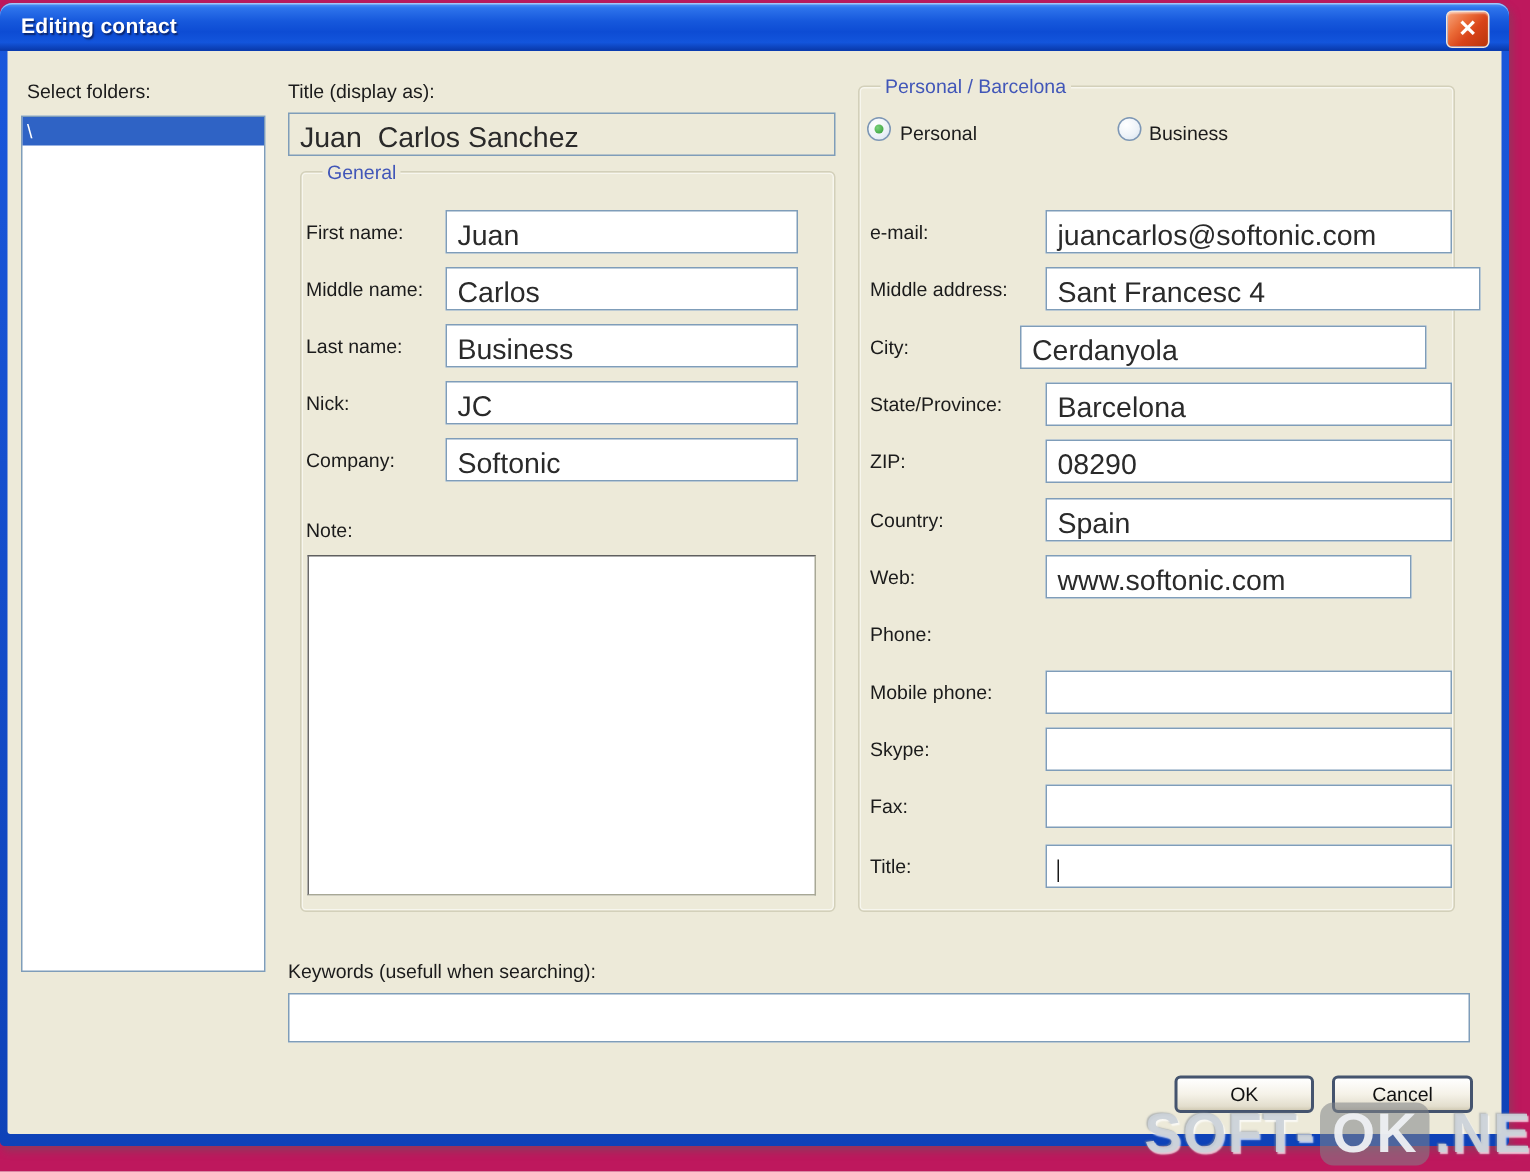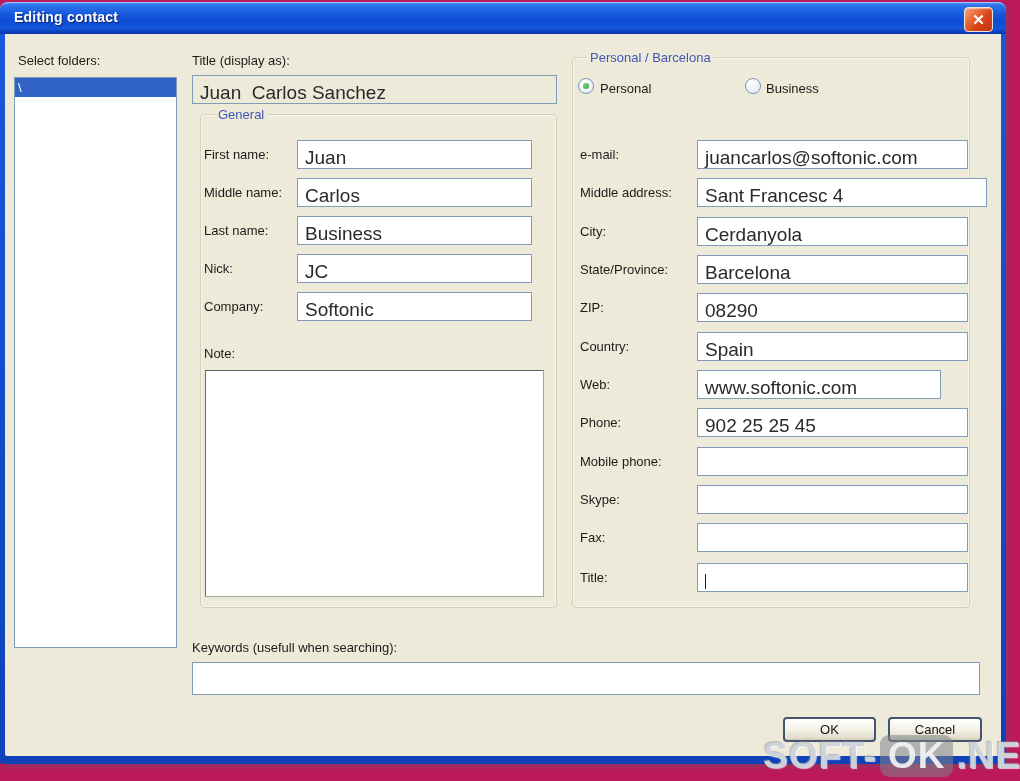--- a/index.html
+++ b/index.html
@@ -147,36 +147,35 @@
     <div class="radio" style="left:745px;top:76px"></div>
     <div class="lbl" style="left:766px;top:79px">Business</div>
 
     <div class="lbl" style="left:580px;top:145px">e-mail:</div>
     <div class="tb" style="left:697px;top:138px;width:271px"><span>juancarlos@softonic.com</span></div>
 
     <div class="lbl" style="left:580px;top:183px">Middle address:</div>
     <div class="tb" style="left:697px;top:176px;width:290px"><span>Sant Francesc 4</span></div>
 
     <div class="lbl" style="left:580px;top:222px">City:</div>
-    <div class="tb" style="left:697px;top:215px;width:271px"><span>Cerdanyola</span></div>
+    <div class="tb" style="left:680px;top:215px;width:271px"><span>Cerdanyola</span></div>
 
     <div class="lbl" style="left:580px;top:260px">State/Province:</div>
     <div class="tb" style="left:697px;top:253px;width:271px"><span>Barcelona</span></div>
 
     <div class="lbl" style="left:580px;top:298px">ZIP:</div>
     <div class="tb" style="left:697px;top:291px;width:271px"><span>08290</span></div>
 
     <div class="lbl" style="left:580px;top:337px">Country:</div>
     <div class="tb" style="left:697px;top:330px;width:271px"><span>Spain</span></div>
 
     <div class="lbl" style="left:580px;top:375px">Web:</div>
     <div class="tb" style="left:697px;top:368px;width:244px"><span>www.softonic.com</span></div>
 
     <div class="lbl" style="left:580px;top:413px">Phone:</div>
-    <div class="tb" style="left:697px;top:406px;width:271px"><span>902 25 25 45</span></div>
 
     <div class="lbl" style="left:580px;top:452px">Mobile phone:</div>
     <div class="tb" style="left:697px;top:445px;width:271px"><span></span></div>
 
     <div class="lbl" style="left:580px;top:490px">Skype:</div>
     <div class="tb" style="left:697px;top:483px;width:271px"><span></span></div>
 
     <div class="lbl" style="left:580px;top:528px">Fax:</div>
     <div class="tb" style="left:697px;top:521px;width:271px"><span></span></div>
 

